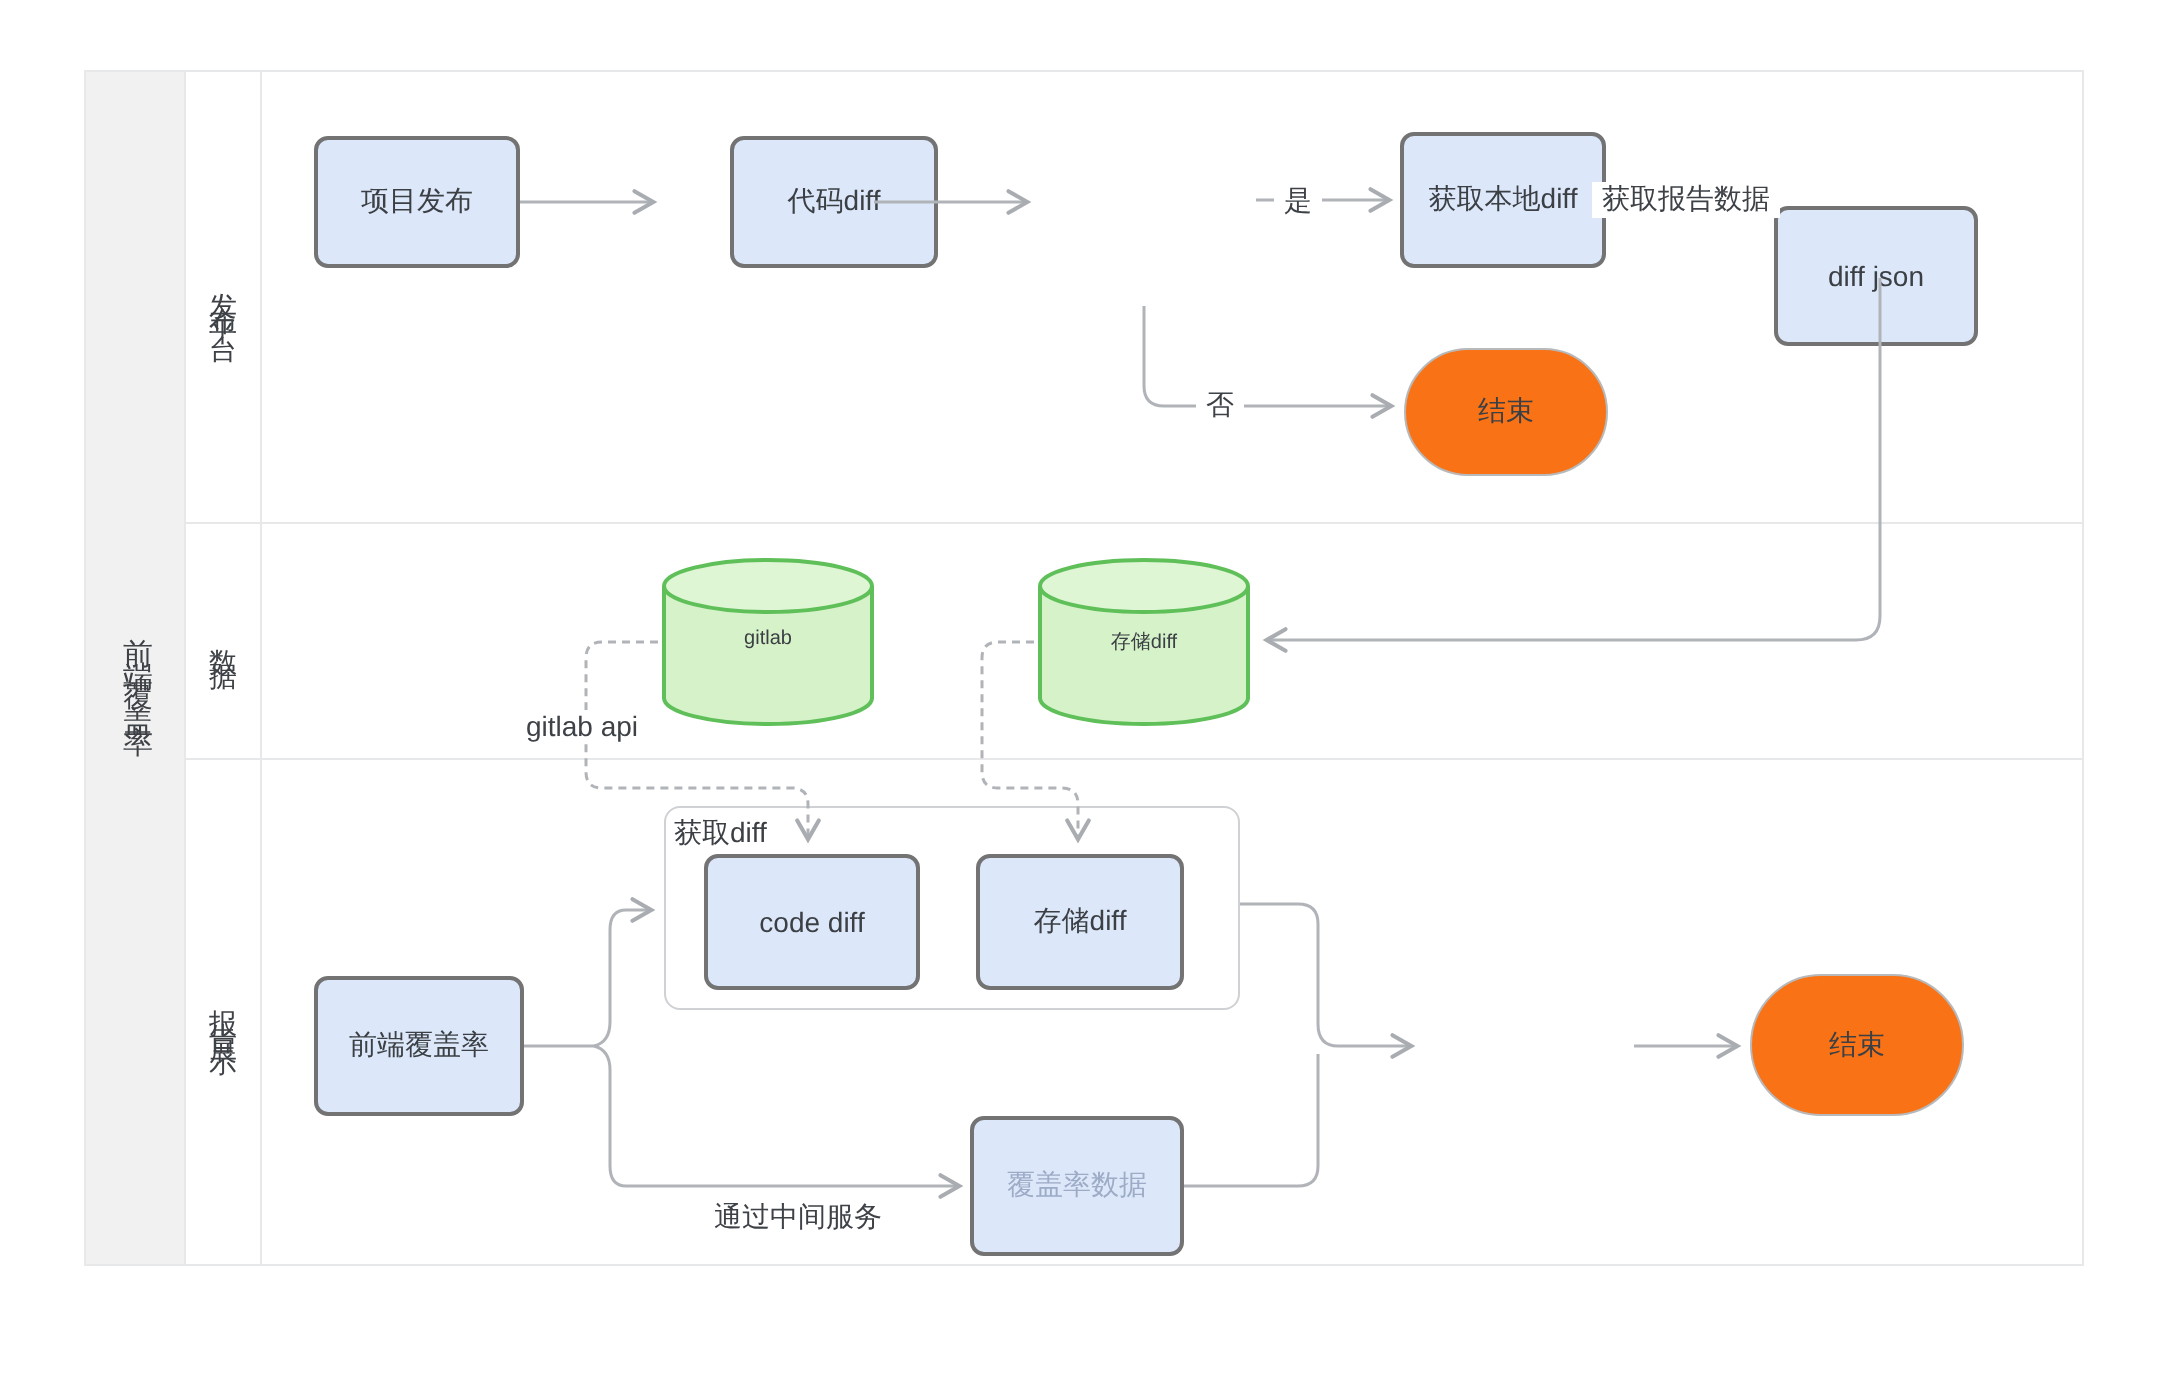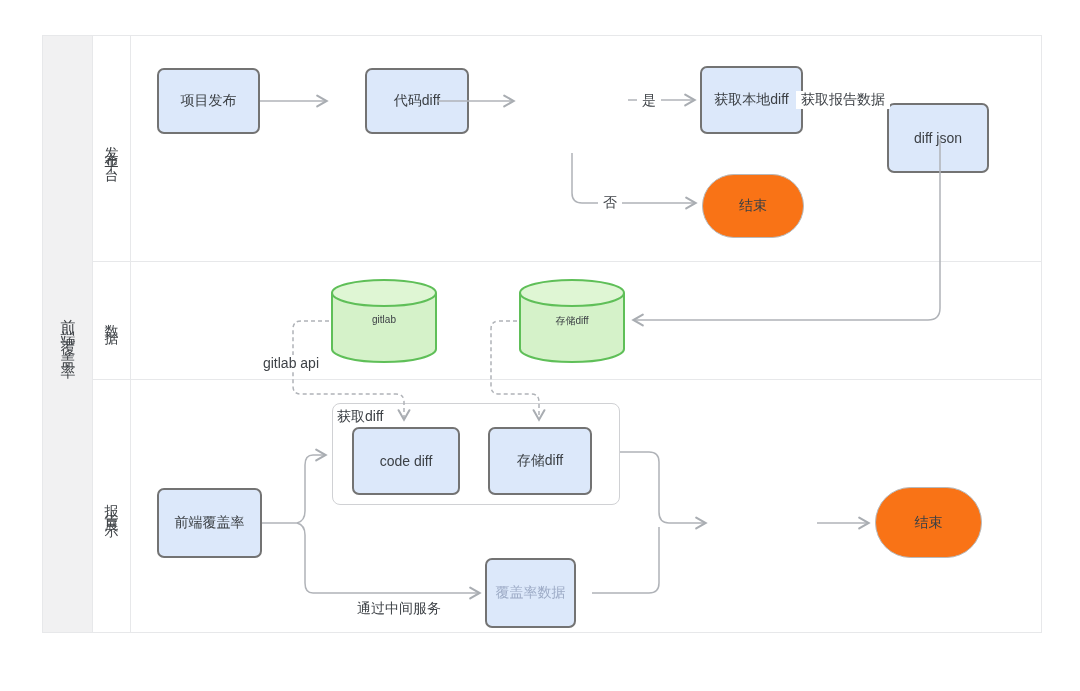--- a/index.html
+++ b/index.html
@@ -97,21 +97,21 @@
     </svg>
     <div class="cyl-label">存储diff</div>
   </div>
 
   <div class="node proc" style="left:352px; top:427px; width:108px; height:68px;">code  diff</div>
 
   <div class="node proc" style="left:488px; top:427px; width:104px; height:68px;">存储diff</div>
 
   <div class="node proc" style="left:157px; top:488px; width:105px; height:70px;">前端覆盖率</div>
 
-  <div class="node proc proc-faded" style="left:485px; top:558px; width:91px; height:70px;">覆盖率数据</div>
+  <div class="node proc proc-faded" style="left:485px; top:558px; width:107px; height:70px;">覆盖率数据</div>
 
 
   <div class="node terminal" style="left:875px; top:487px; width:107px; height:71px; border-radius:36px;">结束</div>
 
   <svg id="edges" width="1080" height="691" viewBox="0 0 1080 691">
     <defs>
       <marker id="arr" viewBox="0 0 10 10" refX="7.5" refY="5" markerWidth="9" markerHeight="9" orient="auto-start-reverse">
         <path d="M1,1 L8,5 L1,9" fill="none" stroke="#a9adb2" stroke-width="1.5" stroke-linecap="round"></path>
       </marker>
     </defs>

